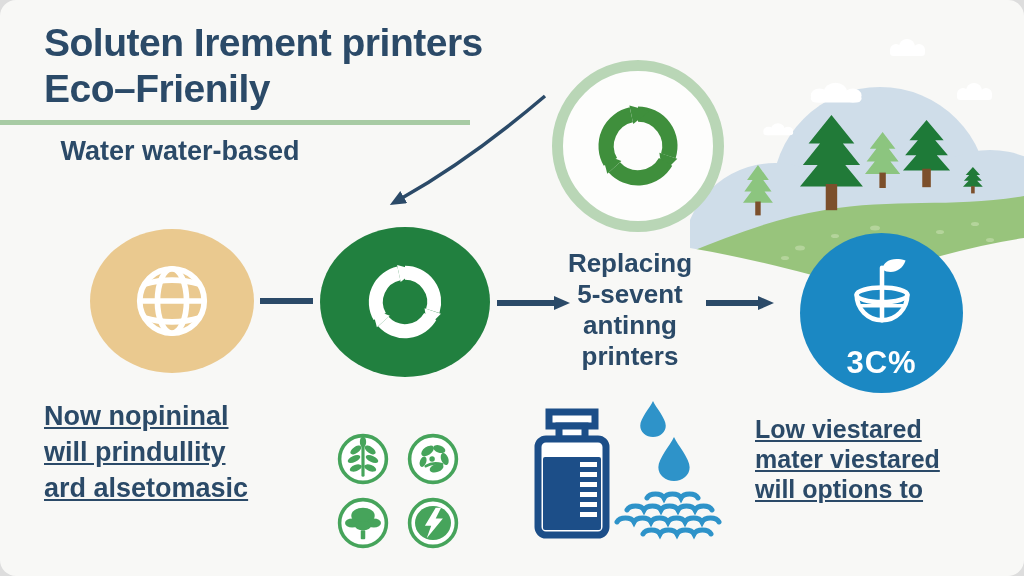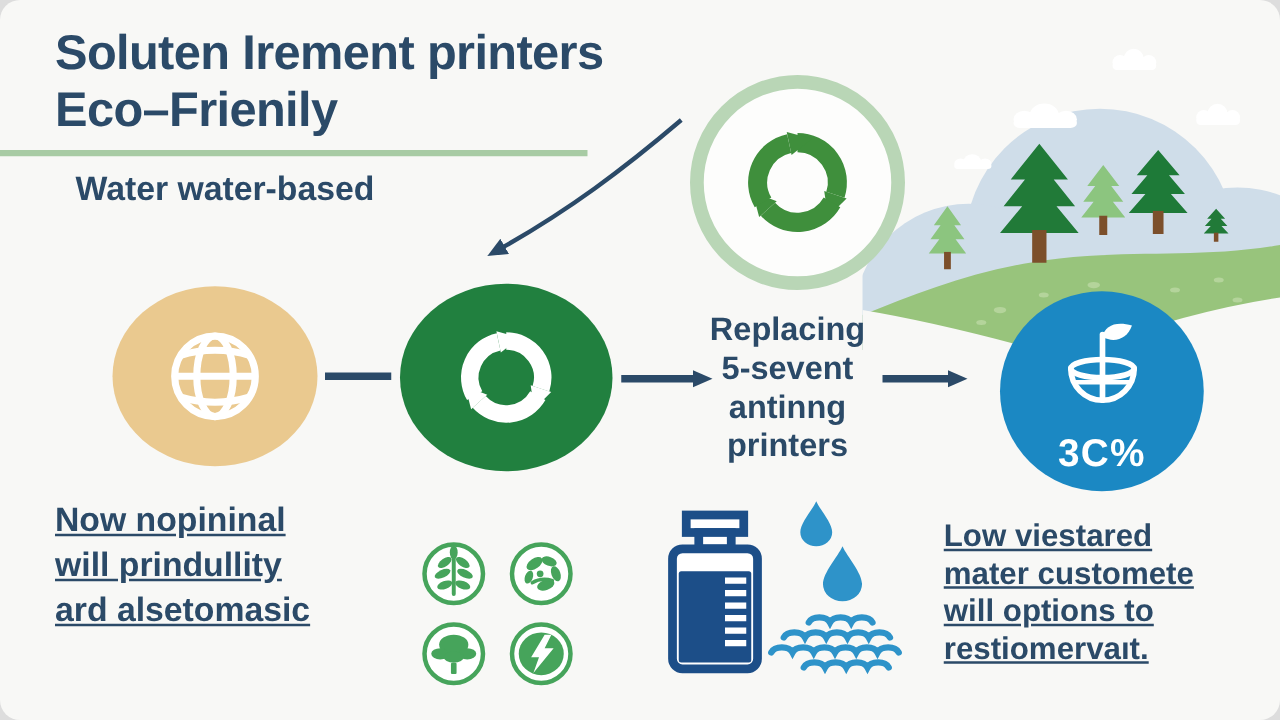--- a/index.html
+++ b/index.html
@@ -238,23 +238,22 @@
     <g stroke="#2e93c9" stroke-width="5" fill="none" stroke-linecap="round">
       <path d="M34,12 a9,6 0 0 1 17,0 a9,6 0 0 1 17,0 a9,6 0 0 1 17,0"></path>
       <path d="M14,24 a9,6 0 0 1 17,0 a9,6 0 0 1 17,0 a9,6 0 0 1 17,0 a9,6 0 0 1 17,0 a9,6 0 0 1 17,0"></path>
       <path d="M4,36 a9,6 0 0 1 17,0 a9,6 0 0 1 17,0 a9,6 0 0 1 17,0 a9,6 0 0 1 17,0 a9,6 0 0 1 17,0 a9,6 0 0 1 17,0"></path>
       <path d="M30,48 a9,6 0 0 1 17,0 a9,6 0 0 1 17,0 a9,6 0 0 1 17,0 a9,6 0 0 1 17,0"></path>
     </g>
   </svg>
 
   <div class="abs note note-right">
     <div>Low viestared</div>
-    <div>mater customete</div>
+    <div>mater viestared</div>
     <div>will options to</div>
-    <div>restiomervaıt.</div>
   </div>
 
   <svg class="abs overlay" width="1024" height="576" viewBox="0 0 1024 576">
     <defs>
       <marker id="ah" markerUnits="userSpaceOnUse" markerWidth="20" markerHeight="20" refX="2" refY="7" orient="auto">
         <path d="M0,0 L16,7 L0,14 Z" fill="#2b4a68"></path>
       </marker>
     </defs>
     <path d="M545,96 C498,136 455,168 402,198" stroke="#2b4a68" stroke-width="3.5" fill="none" marker-end="url(#ah)"></path>
     <line x1="260" y1="301" x2="313" y2="301" stroke="#2b4a68" stroke-width="6"></line>

